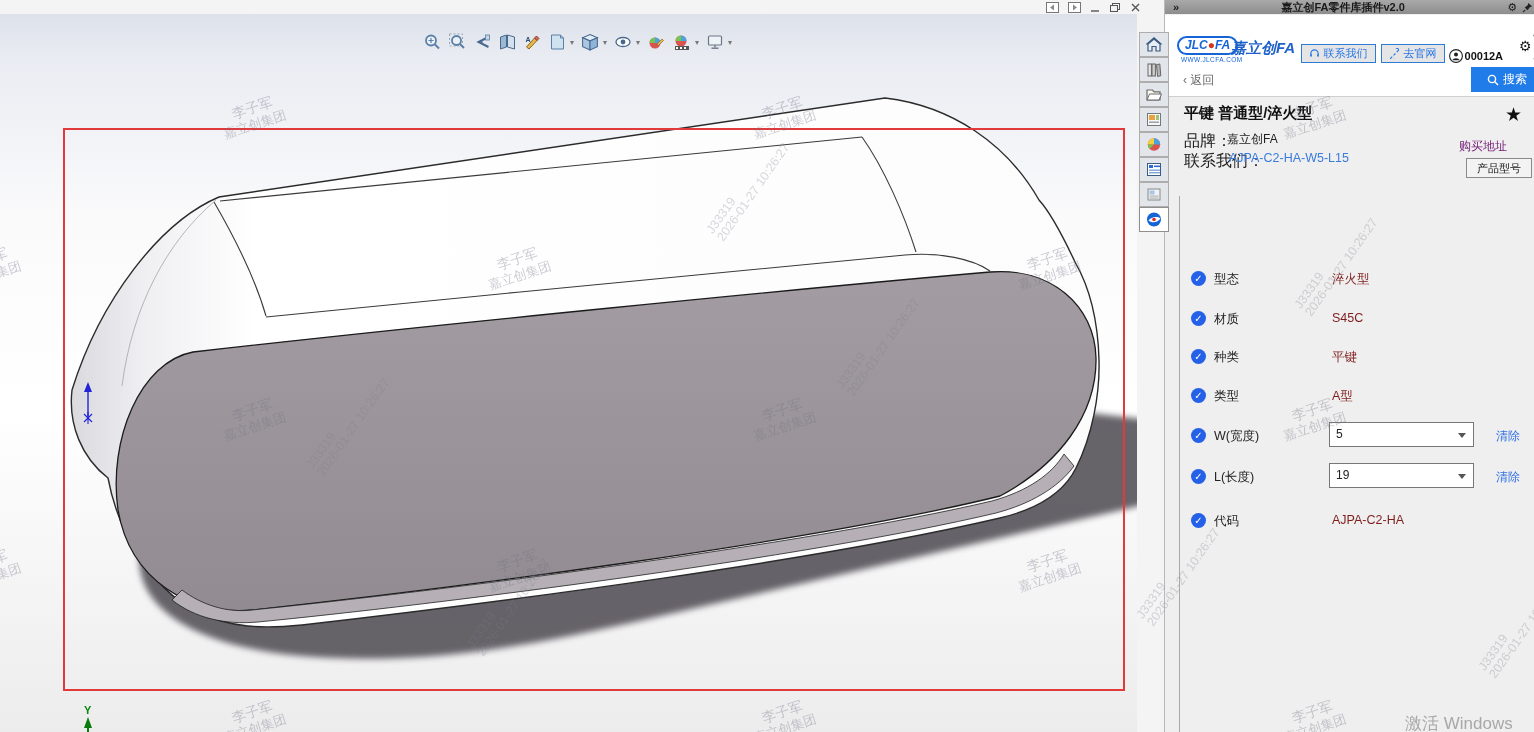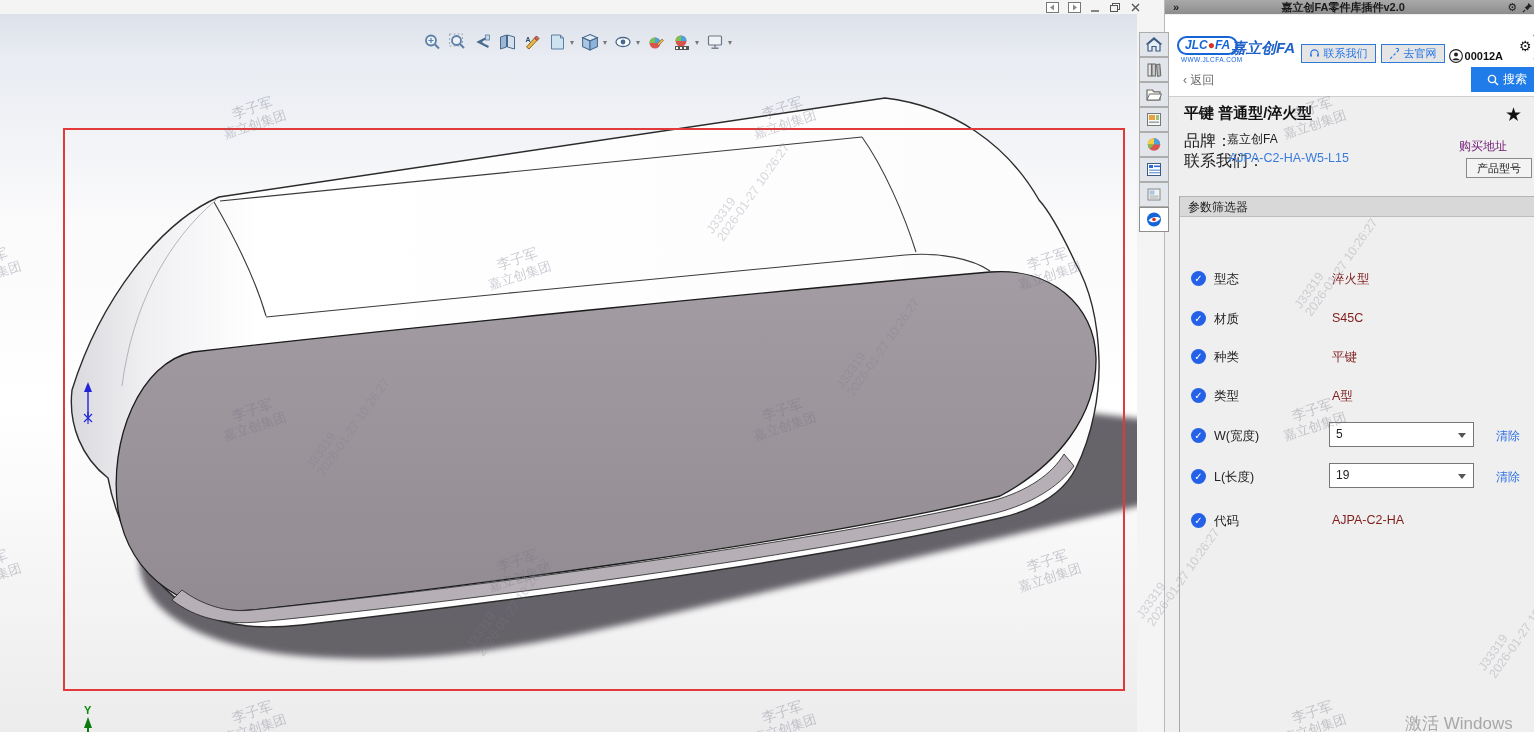--- a/index.html
+++ b/index.html
@@ -407,21 +407,20 @@
     <div id="ptitle">平键 普通型/淬火型</div>
     <div id="favstar">★</div>
     <div id="brandrow" class="plabel">品牌：</div>
     <div id="brandval">嘉立创FA</div>
     <div id="buylink">购买地址</div>
     <div id="modelrow" class="plabel">联系我们：</div>
     <div id="modelval">AJPA-C2-HA-W5-L15</div>
     <div id="previewbtn">产品型号</div>
 
     <div id="filtersec">
-      <div id="filterhdr">参数筛选器</div>
       <div id="param-list">
           <div class="prow" style="top: 74px;">
             <span class="pcheck">✓</span>
             <span class="pname">型态</span>
             <span class="pval">淬火型</span>
           </div>
           <div class="prow" style="top: 114px;">
             <span class="pcheck">✓</span>
             <span class="pname">材质</span>
             <span class="pval">S45C</span>

